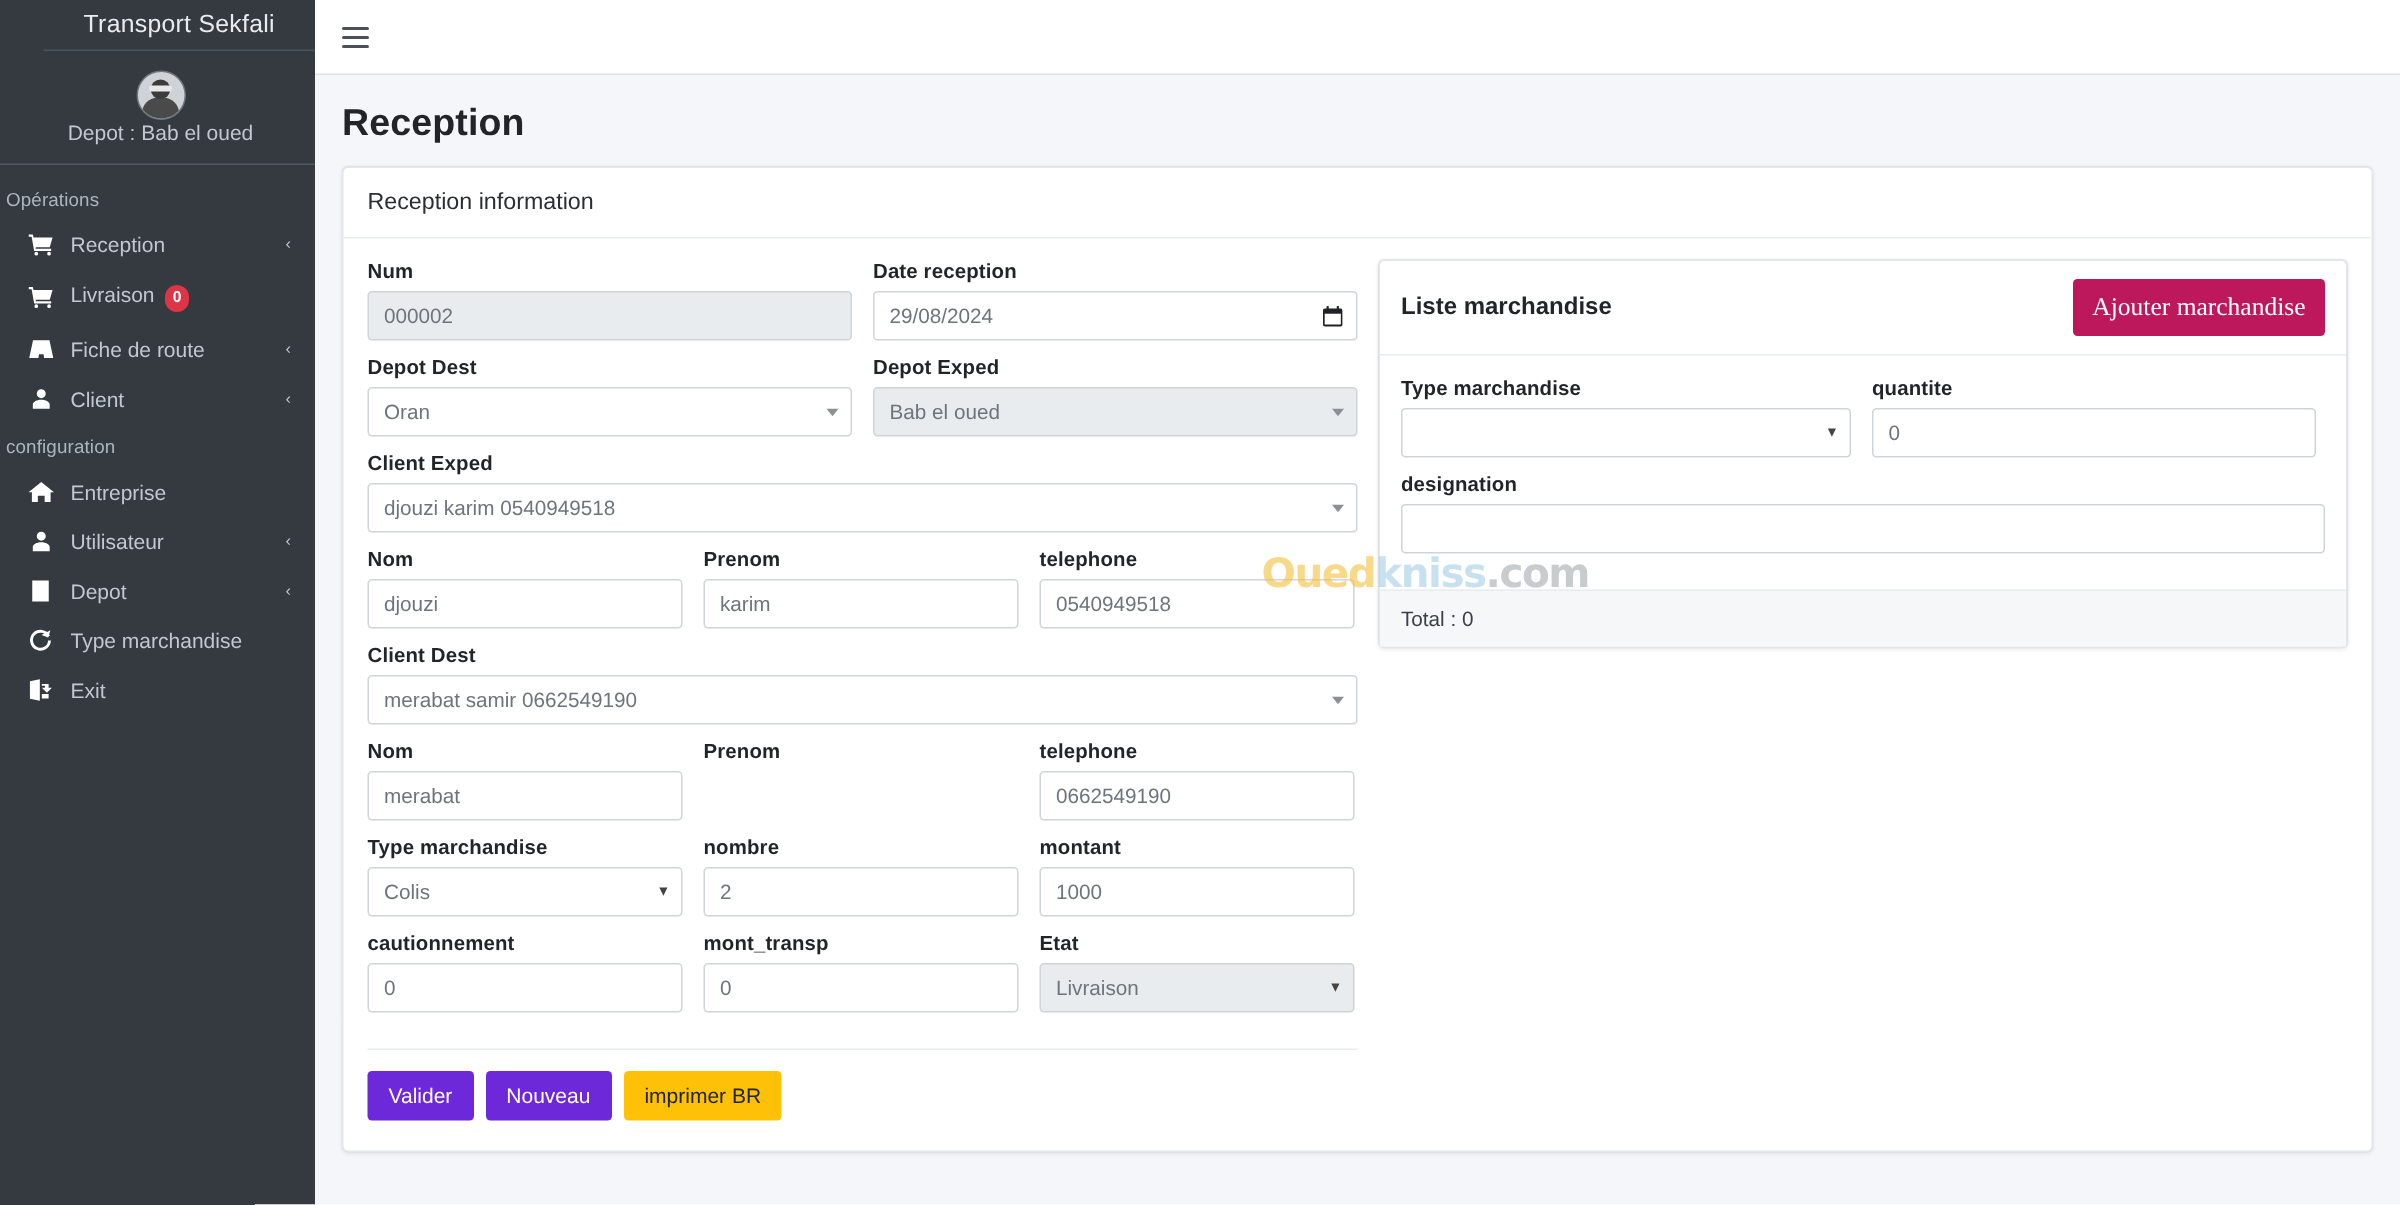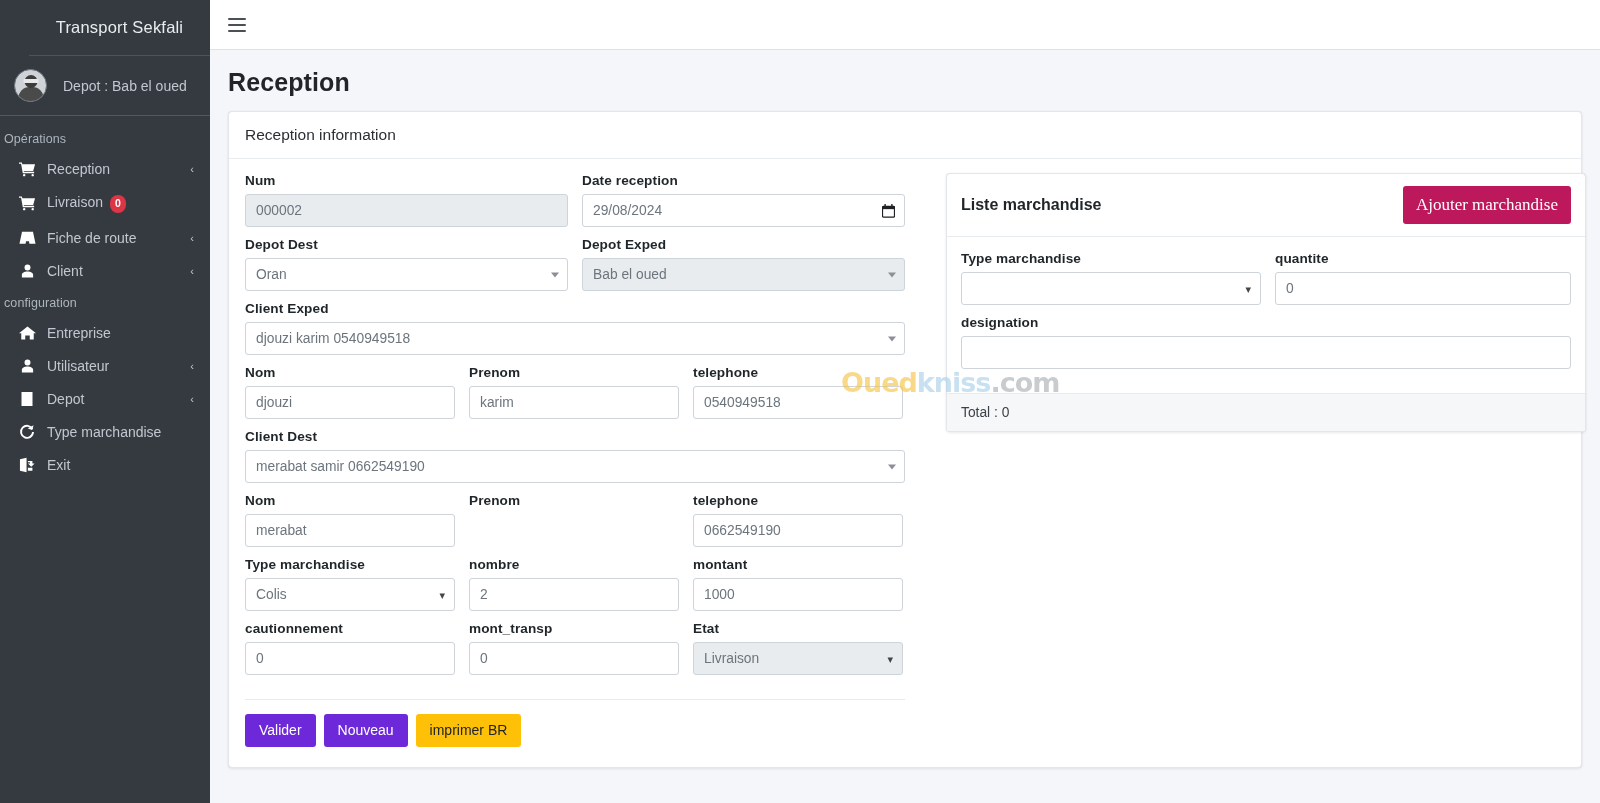--- a/index.html
+++ b/index.html
@@ -11,28 +11,29 @@
   }
   .app { display: flex; width: 1600px; height: 803px; }
 
   
   .sidebar {
     width: 210px; height: 803px; flex: 0 0 210px;
     background: #343a40; color: #c2c7d0;
     display: flex; flex-direction: column;
   }
   .brand {
-    height: 56px; display: flex; align-items: center; justify-content: center;
+    height: 34px; display: flex; align-items: center; justify-content: center;
     border-bottom: 1px solid #4b545c;
     font-size: 16.5px; color: #e9ecef; letter-spacing: .2px; margin-left: 29px;
   }
   .userpanel {
-    display: flex; align-items: center; gap: 16px;
+    display: flex; align-items: center; gap: 0;
     padding: 13px 10px 13px 14px;
     border-bottom: 1px solid #4f5962;
+    flex-direction: column;
   }
   .avatar {
     width: 33px; height: 33px; border-radius: 50%;
     flex: 0 0 33px; overflow: hidden;
     border: 1px solid #6c757d; background: #cfd3d7;
     position: relative;
   }
   .avatar .av-head {
     position: absolute; left: 50%; top: 5px; width: 13px; height: 13px;
     border-radius: 50%; background: #3c3c3c; transform: translateX(-50%);
@@ -147,21 +148,21 @@
   .btnrow { border-top: 1px solid #e9ecef; margin-top: 14px; padding: 14px 0 10px 0; display: flex; gap: 8px; }
   .btn {
     border: none; border-radius: 3px; font-size: 14px; cursor: pointer;
     padding: 8px 14px; font-family: "Liberation Sans", sans-serif; line-height: 1.2;
   }
   .btn-primary { background: #6d28d9; color: #fff; }
   .btn-warning { background: #ffc107; color: #212529; }
 
   
   .panel { background: #fff; border: 1px solid #e3e6ea; border-radius: 4px;
-           box-shadow: 0 0 1px rgba(0,0,0,.10), 0 1px 3px rgba(0,0,0,.08); margin-left: 27px; }
+           box-shadow: 0 0 1px rgba(0,0,0,.10), 0 1px 3px rgba(0,0,0,.08); }
   .panel-header {
     display: flex; align-items: center; justify-content: space-between;
     padding: 12px 14px; border-bottom: 1px solid #e9ecef;
   }
   .panel-title { font-size: 16px; font-weight: bold; color: #1f2529; }
   .btn-add { background: #be185d; color: #fff; border: none; border-radius: 3px;
              font-size: 17px; padding: 9px 13px; cursor: pointer;
              font-family: Liberation Serif, serif; }
   .panel-body { padding: 14px; }
   .panel-foot {

